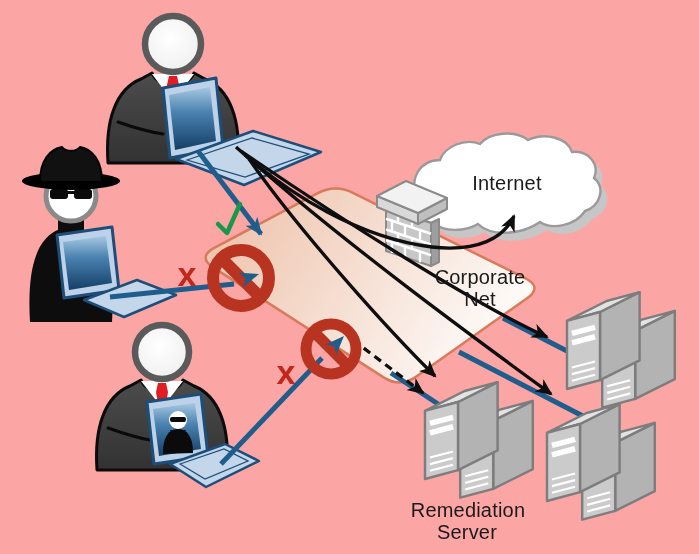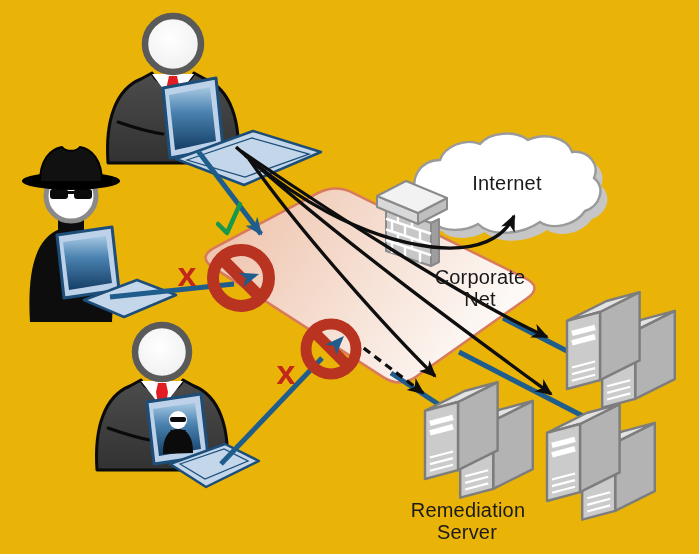--- a/index.html
+++ b/index.html
@@ -1,16 +1,16 @@
 <!DOCTYPE html>
 <html><head>
 <meta charset="utf-8">
 <style>
   html,body{margin:0;padding:0;background:#f6f6f6;}
-  #stage{position:relative;width:699px;height:554px;background:#eab308;overflow:hidden;
+  #stage{position:relative;width:699px;height:554px;background:#fca5a5;overflow:hidden;
          font-family:"Liberation Sans", sans-serif;}
   svg{position:absolute;left:0;top:0;}
   text{font-family:"Liberation Sans", sans-serif;}
   .lbl{font-size:20px;fill:#1a1a1a;letter-spacing:.2px;}
   .xmark{font-size:34px;font-weight:bold;}
 </style>
 </head>
 <body>
 
 <div id="stage">

